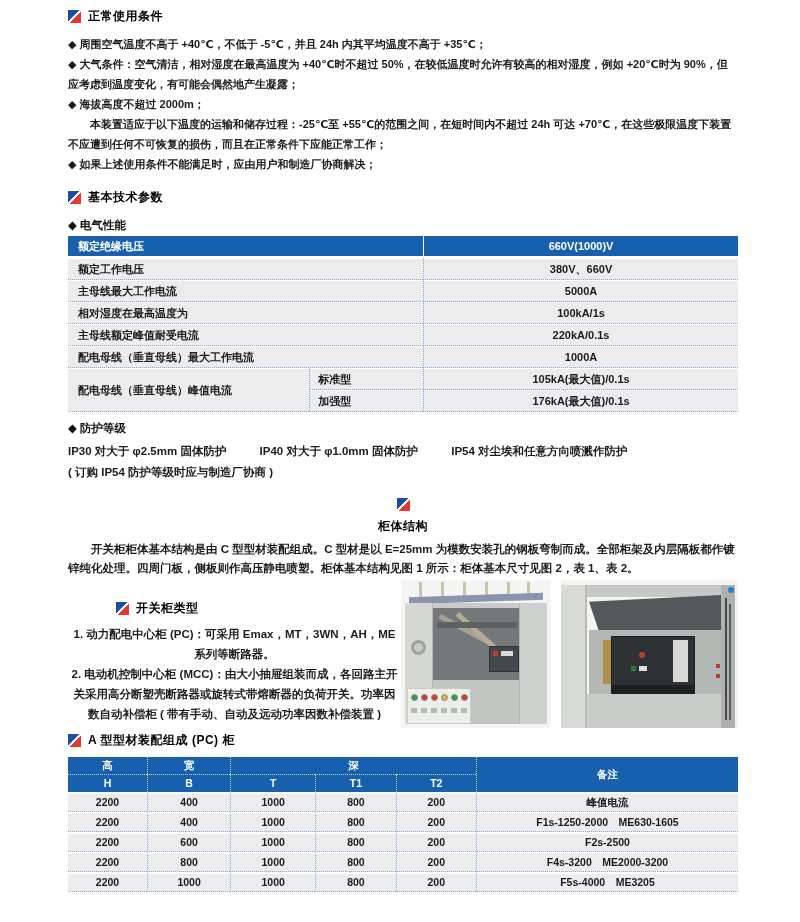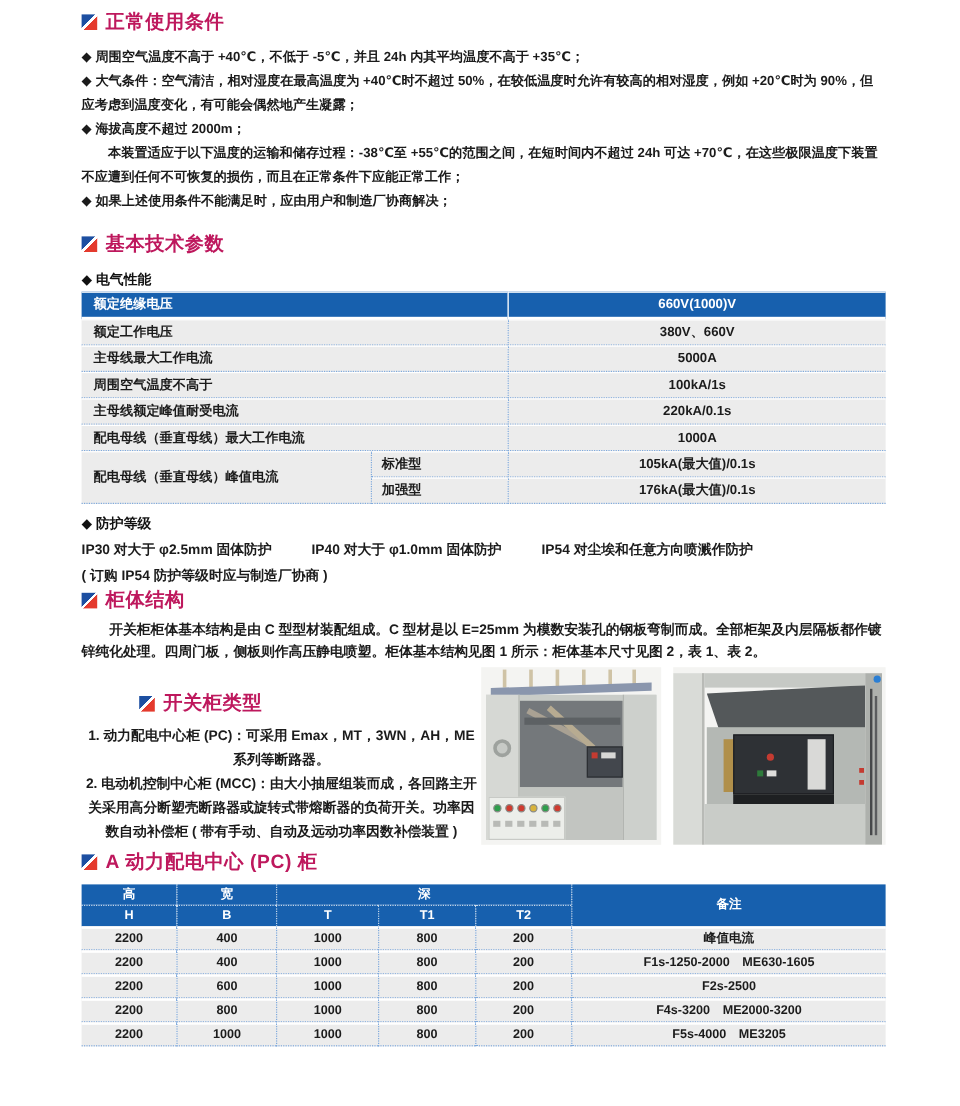--- a/index.html
+++ b/index.html
@@ -10,21 +10,21 @@
     color:#1b1b1b;
   }
   .page { padding:8px 62px 0 68px; }
 
   
   .sec { display:flex; align-items:center; gap:7px; margin:0; }
   .sec-icon {
     width:13px; height:13px; flex:0 0 13px;
     background:linear-gradient(135deg,#1d4fa1 44%,#ffffff 44% 55%,#e43a2d 55%);
   }
-  .sec-label { color:#be185d; font-size:16px; font-weight:bold; letter-spacing:0.5px; }
+  .sec-label { color:#000000; font-size:12px; font-weight:bold; letter-spacing:0.5px; }
 
   
   .bullets { margin-top:9px; }
   .bullets p { margin:0; font-size:11px; line-height:20px; font-weight:600; }
 
   .subhead { margin:12px 0 0 0; font-size:11.5px; font-weight:bold; color:#111; }
 
   
   table.t1 {
     width:100%; border-collapse:separate; border-spacing:0;
@@ -120,21 +120,21 @@
 <div class="page">
 
   <h2 class="sec">
     <span class="sec-icon"></span>
     <span class="sec-label">正常使用条件</span>
   </h2>
   <div class="bullets">
     <p>◆ 周围空气温度不高于 +40℃，不低于 -5℃，并且 24h 内其平均温度不高于 +35℃；</p>
     <p>◆ 大气条件：空气清洁，相对湿度在最高温度为 +40℃时不超过 50%，在较低温度时允许有较高的相对湿度，例如 +20℃时为 90%，但应考虑到温度变化，有可能会偶然地产生凝露；</p>
     <p>◆ 海拔高度不超过 2000m；</p>
-    <p>　　本装置适应于以下温度的运输和储存过程：-38℃至 +55℃的范围之间，在短时间内不超过 24h 可达 +70℃，在这些极限温度下装置不应遭到任何不可恢复的损伤，而且在正常条件下应能正常工作；</p>
+    <p>　　本装置适应于以下温度的运输和储存过程：-25℃至 +55℃的范围之间，在短时间内不超过 24h 可达 +70℃，在这些极限温度下装置不应遭到任何不可恢复的损伤，而且在正常条件下应能正常工作；</p>
     <p>◆ 如果上述使用条件不能满足时，应由用户和制造厂协商解决；</p>
   </div>
 
   <h2 class="sec" style="margin-top:15px;">
     <span class="sec-icon"></span>
     <span class="sec-label">基本技术参数</span>
   </h2>
   <div class="subhead">◆ 电气性能</div>
 
   <table class="t1">
@@ -150,21 +150,21 @@
       </tr>
       <tr>
         <td colspan="2" class="lbl">额定工作电压</td>
         <td class="val">380V、660V</td>
       </tr>
       <tr>
         <td colspan="2" class="lbl">主母线最大工作电流</td>
         <td class="val">5000A</td>
       </tr>
       <tr>
-        <td colspan="2" class="lbl">周围空气温度不高于</td>
+        <td colspan="2" class="lbl">相对湿度在最高温度为</td>
         <td class="val">100kA/1s</td>
       </tr>
       <tr>
         <td colspan="2" class="lbl">主母线额定峰值耐受电流</td>
         <td class="val">220kA/0.1s</td>
       </tr>
       <tr>
         <td colspan="2" class="lbl">配电母线（垂直母线）最大工作电流</td>
         <td class="val">1000A</td>
       </tr>
@@ -183,21 +183,21 @@
   <div class="subhead" style="margin-top:9px;">◆ 防护等级</div>
   <div class="prot">
     <div class="pl">
       <span class="ipseg">IP30 对大于 φ2.5mm 固体防护</span>
       <span class="ipseg">IP40 对大于 φ1.0mm 固体防护</span>
       <span>IP54 对尘埃和任意方向喷溅作防护</span>
     </div>
     <div class="pl">( 订购 IP54 防护等级时应与制造厂协商 )</div>
   </div>
 
-  <h2 class="sec" style="">
+  <h2 class="sec" style="margin-top:16px;flex-direction:column;">
     <span class="sec-icon"></span>
     <span class="sec-label">柜体结构</span>
   </h2>
   <p class="para">开关柜柜体基本结构是由 C 型型材装配组成。C 型材是以 E=25mm 为模数安装孔的钢板弯制而成。全部柜架及内层隔板都作镀锌纯化处理。四周门板，侧板则作高压静电喷塑。柜体基本结构见图 1 所示：柜体基本尺寸见图 2，表 1、表 2。</p>
 
   <div class="types-row">
     <div class="types-left">
       <h2 class="sec">
         <span class="sec-icon"></span>
         <span class="sec-label">开关柜类型</span>
@@ -263,21 +263,21 @@
         <div class="bluedot"></div>
         <div class="reddot1"></div>
         <div class="reddot2"></div>
       </div>
     </div>
   </div>
 
   <div class="pc-sec">
     <h2 class="sec">
       <span class="sec-icon"></span>
-      <span class="sec-label">A 动力配电中心 (PC) 柜</span>
+      <span class="sec-label">A 型型材装配组成 (PC) 柜</span>
     </h2>
 
     <table class="t2">
       <colgroup>
         <col class="d1">
           <col class="d2">
           <col class="d3">
           <col class="d4">
           <col class="d5">
           <col class="d6">

